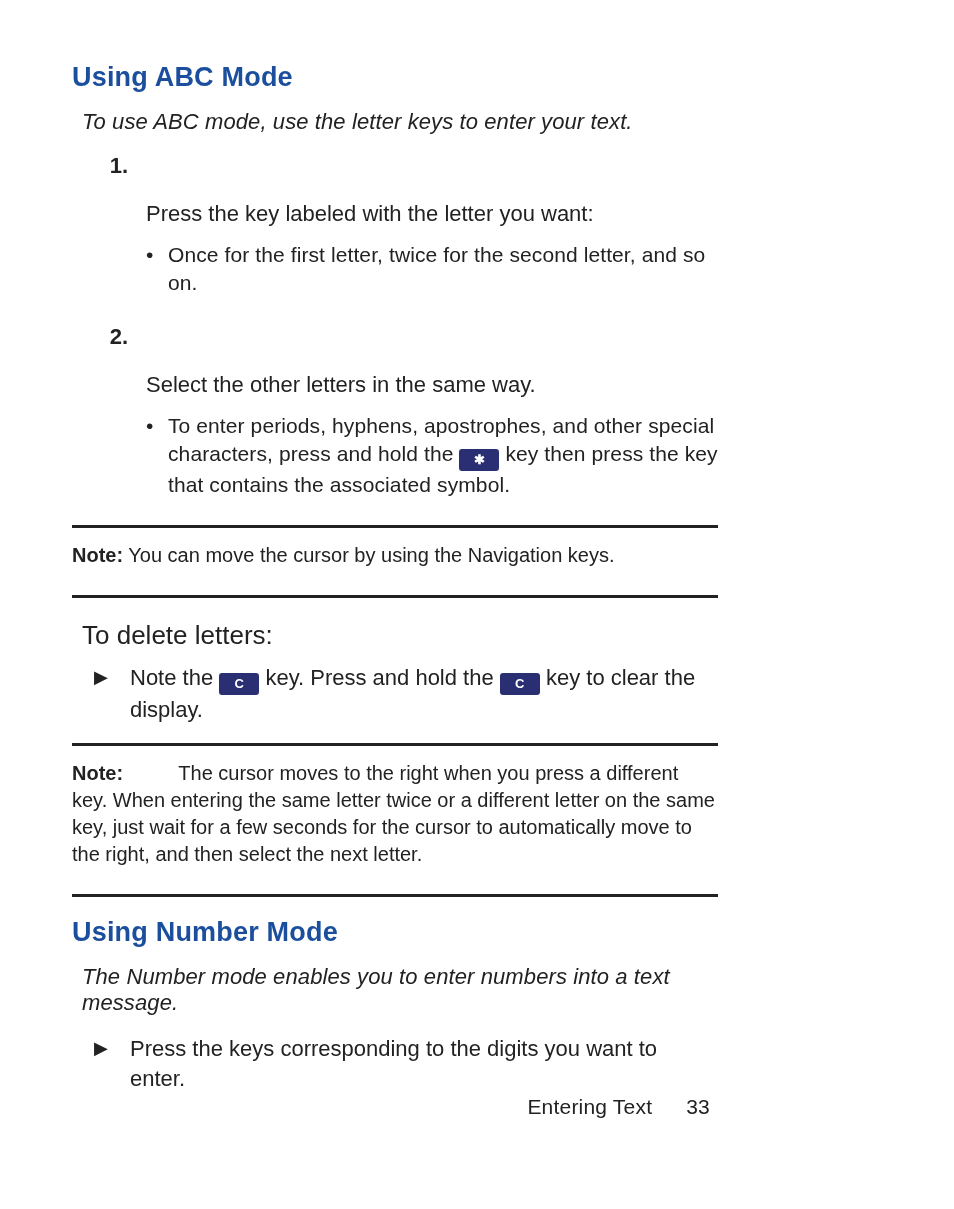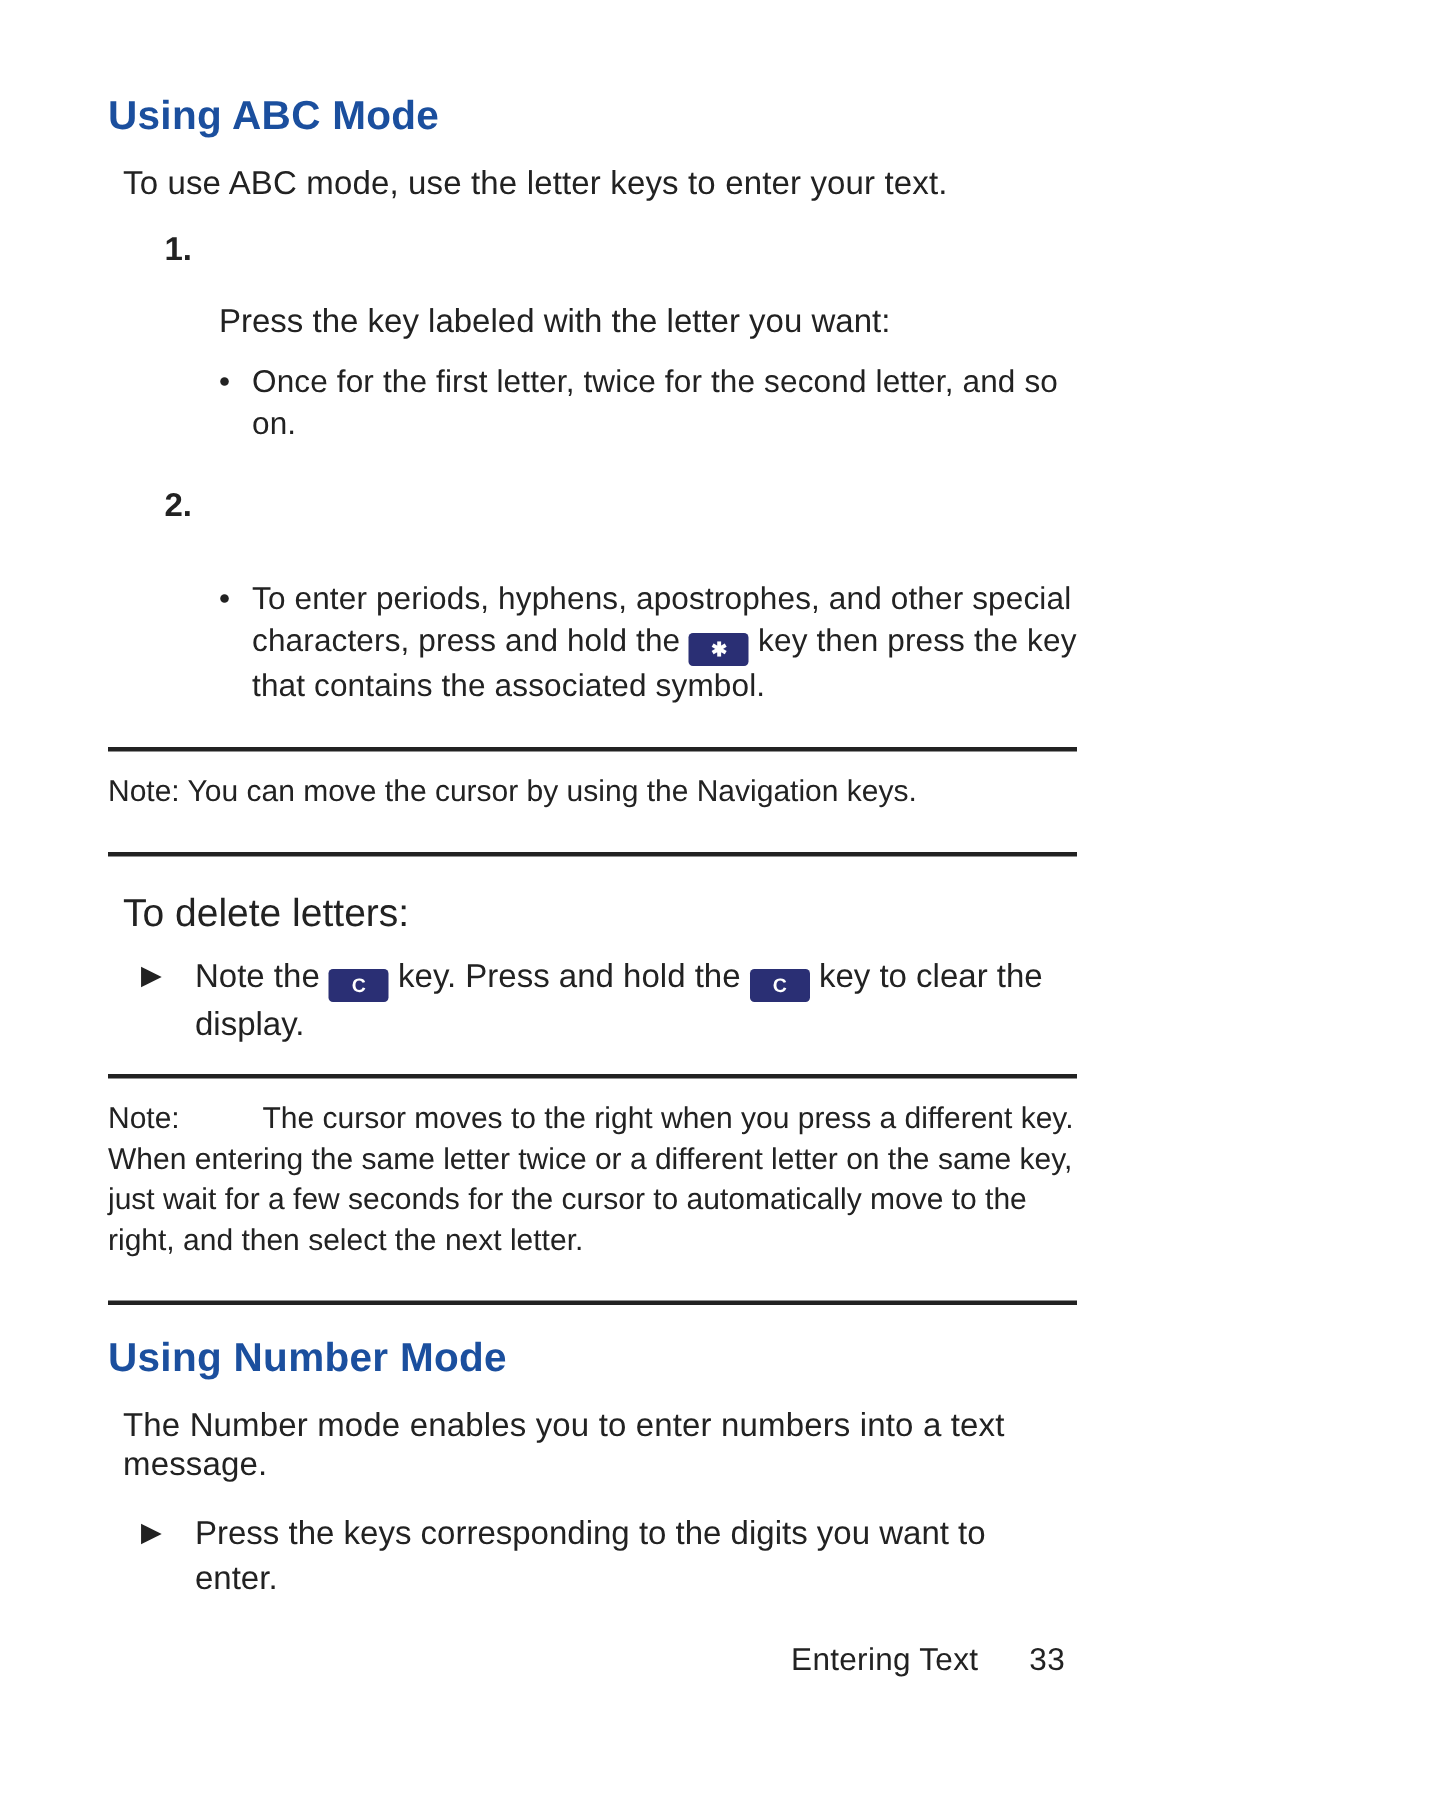--- a/index.html
+++ b/index.html
@@ -23,20 +23,21 @@
     font-size: 27px;
     letter-spacing: 0.2px;
     margin: 6px 0 16px 0;
     font-stretch: normal;
   }
   .intro {
     font-size: 22px;
     margin: 4px 0 18px 10px;
     font-weight: 400;
     letter-spacing: 0.1px;
+    font-style: italic;
   }
   ol.numlist {
     list-style: none;
     margin: 0 0 0 0;
     padding: 0;
   }
   ol.numlist > li {
     display: flex;
     margin: 6px 0 18px 0;
   }
@@ -96,21 +97,21 @@
     border-top: 3px solid #222;
     margin: 18px 0 10px 0;
   }
   .notebox {
     font-size: 20px;
     line-height: 1.35;
     padding: 4px 0 8px 0;
     margin: 0;
   }
   .notebox .nlabel {
-    font-weight: 400;
+    font-weight: 700;
   }
   .notebox .nbody {}
   .notebox .nfollow {
     display: block;
     padding-left: 50px;
   }
   .arrowlist {
     list-style: none;
     margin: 8px 0 0 0;
     padding: 0;
@@ -164,20 +165,21 @@
       <div class="numbody">
         <span>Press the key labeled with the letter you want:</span>
         <ul class="bullets">
           <li>Once for the first letter, twice for the second letter, and so on.</li>
         </ul>
       </div>
     </li>
     <li>
       <div class="nummark">2.</div>
       <div class="numbody">
+        <span>Select the other letters in the same way.</span>
         <ul class="bullets">
           <li>
             <span>To enter periods, hyphens, apostrophes, and other special characters, press and hold the </span>
             <span class="key">✱</span>
             <span> key then press the key that contains the associated symbol.</span>
           </li>
         </ul>
       </div>
     </li>
   </ol>

